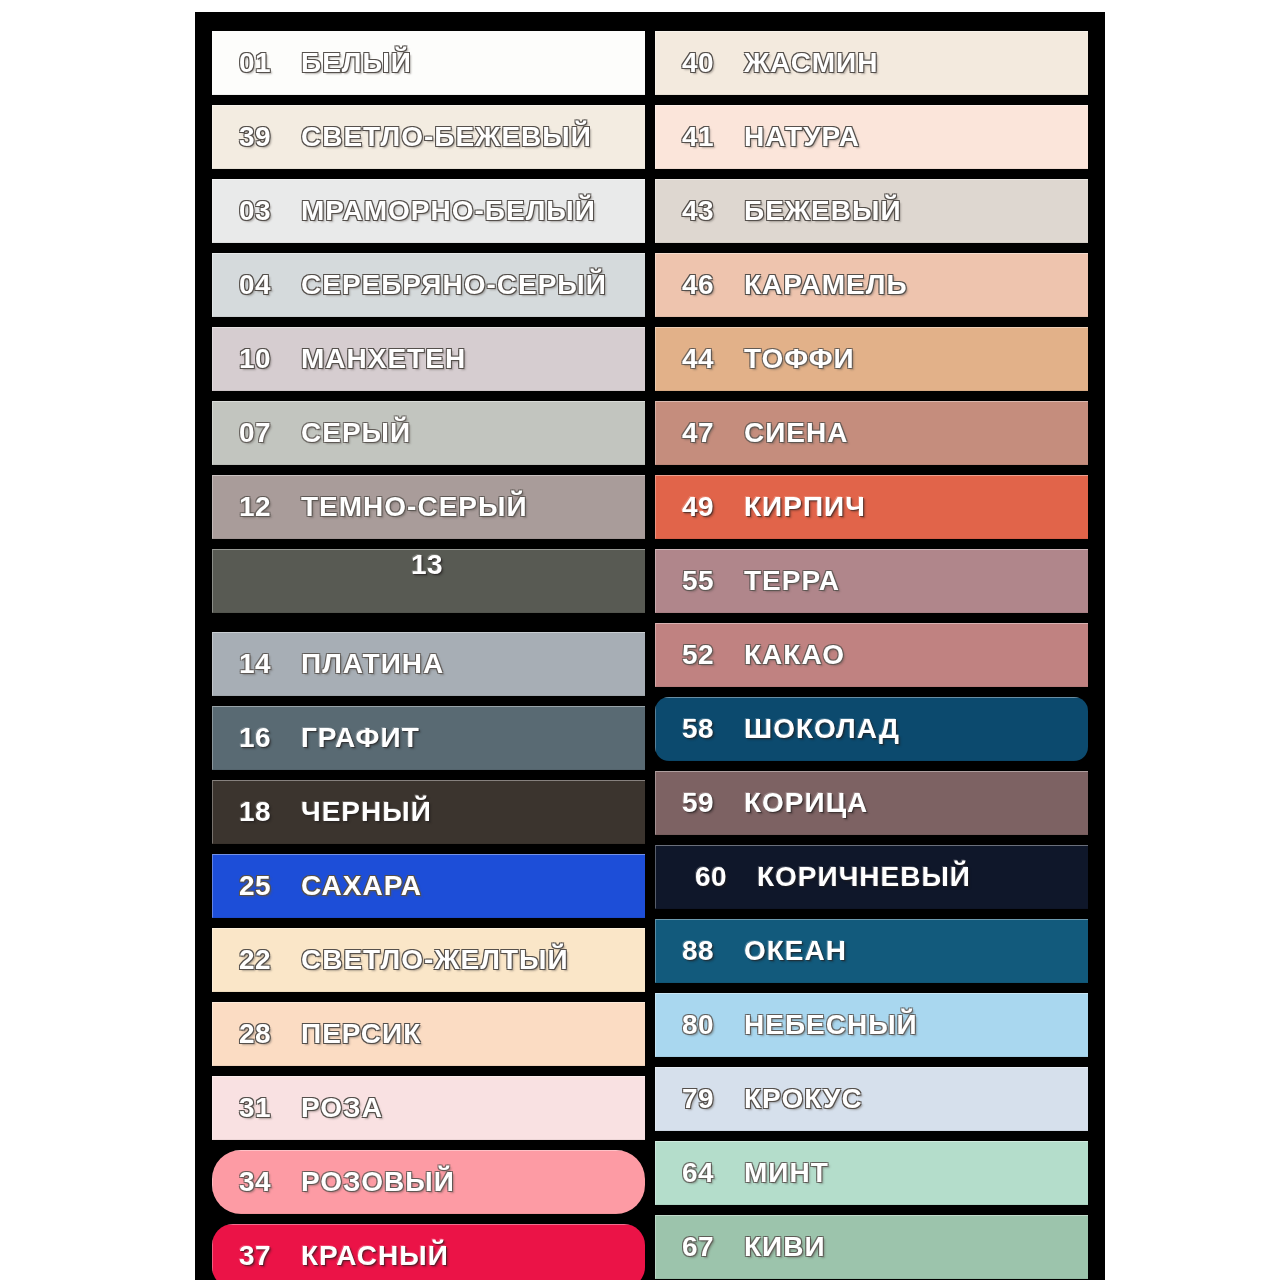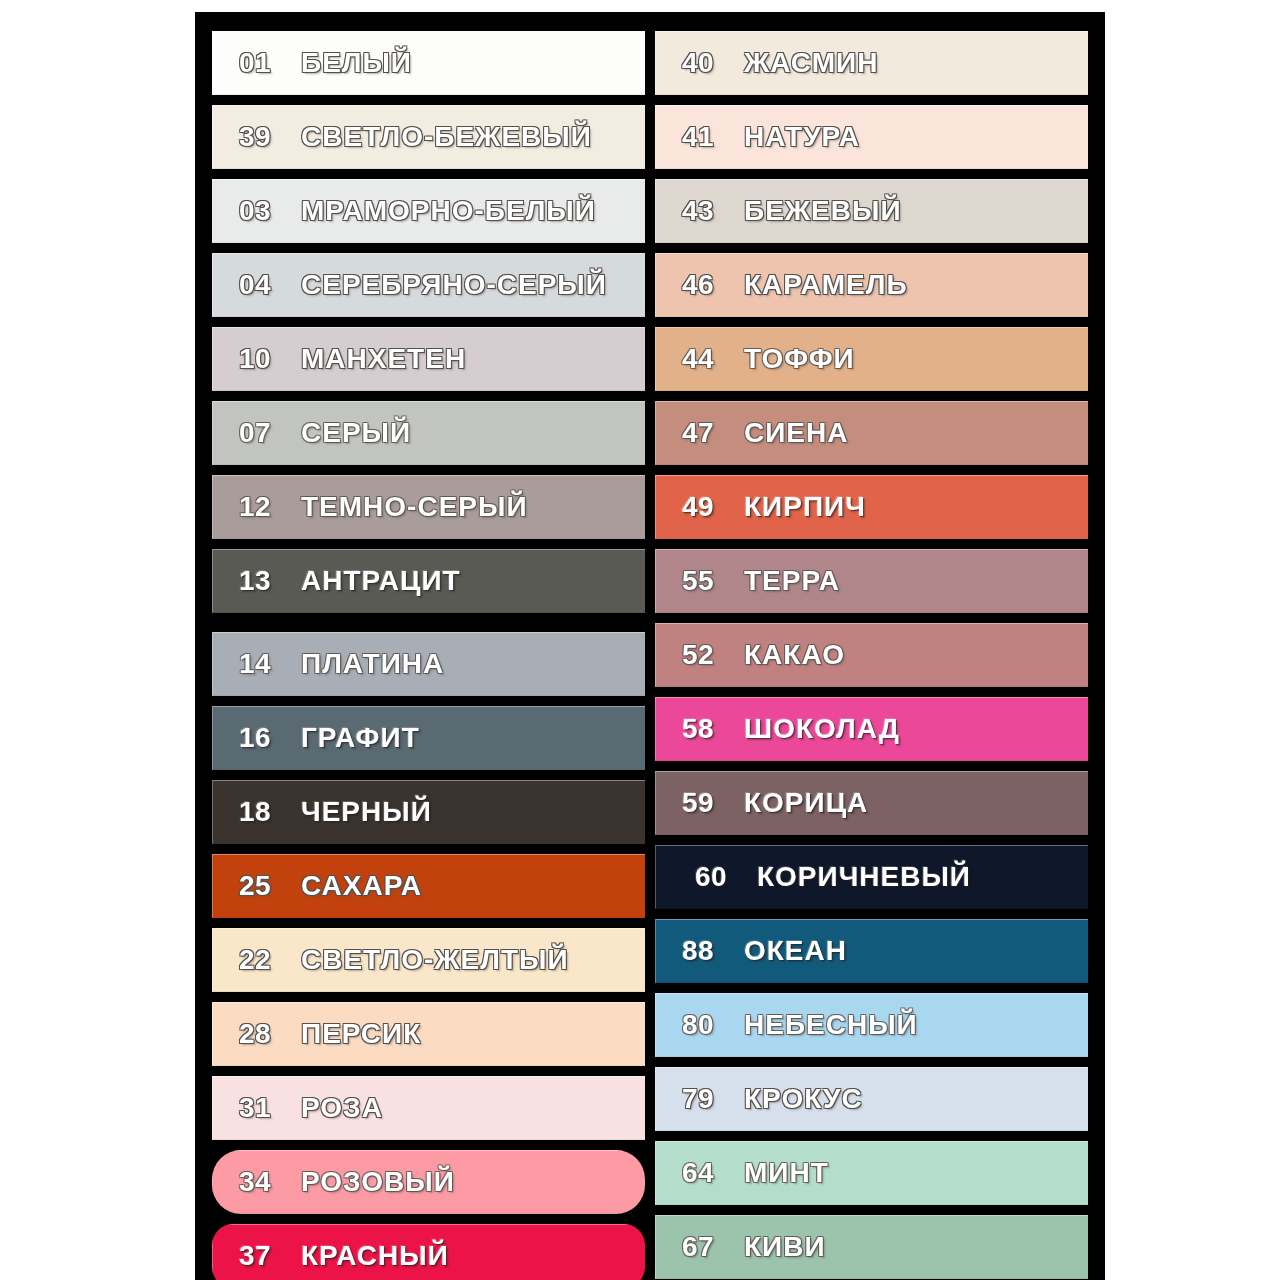--- a/index.html
+++ b/index.html
@@ -128,37 +128,37 @@
           <span class="name">МАНХЕТЕН</span>
         </div>
         <div class="swatch midlight" style="background: rgb(194, 197, 191);">
           <span class="code">07</span>
           <span class="name">СЕРЫЙ</span>
         </div>
         <div class="swatch midlight" style="background: rgb(169, 156, 154);">
           <span class="code">12</span>
           <span class="name">ТЕМНО-СЕРЫЙ</span>
         </div>
-        <div class="swatch" style="background: rgb(88, 90, 83);">
+        <div class="swatch" style="background: rgb(88, 90, 83); flex-direction: column;">
           <span class="code">13</span>
           <span class="name">АНТРАЦИТ</span>
         </div>
         <div class="swatch midlight" style="background: rgb(167, 174, 181); margin-top: 9px;">
           <span class="code">14</span>
           <span class="name">ПЛАТИНА</span>
         </div>
         <div class="swatch" style="background: rgb(89, 106, 115); align-items: center;">
           <span class="code">16</span>
           <span class="name">ГРАФИТ</span>
         </div>
         <div class="swatch" style="background: rgb(59, 52, 46);">
           <span class="code">18</span>
           <span class="name">ЧЕРНЫЙ</span>
         </div>
-        <div class="swatch light" style="background: #c2410c;">
+        <div class="swatch light" style="background: #1d4ed8;">
           <span class="code">25</span>
           <span class="name">САХАРА</span>
         </div>
         <div class="swatch light" style="background: rgb(250, 230, 200);">
           <span class="code">22</span>
           <span class="name">СВЕТЛО-ЖЕЛТЫЙ</span>
         </div>
         <div class="swatch light" style="background: rgb(251, 220, 195);">
           <span class="code">28</span>
           <span class="name">ПЕРСИК</span>
@@ -206,21 +206,21 @@
           <span class="name">КИРПИЧ</span>
         </div>
         <div class="swatch midlight" style="background: rgb(176, 134, 139);">
           <span class="code">55</span>
           <span class="name">ТЕРРА</span>
         </div>
         <div class="swatch midlight" style="background: rgb(192, 130, 129);">
           <span class="code">52</span>
           <span class="name">КАКАО</span>
         </div>
-        <div class="swatch" style="background: #ec4899;">
+        <div class="swatch" style="background: #0c4a6e; border-radius: 14px;">
           <span class="code">58</span>
           <span class="name">ШОКОЛАД</span>
         </div>
         <div class="swatch" style="background: rgb(125, 98, 99);">
           <span class="code">59</span>
           <span class="name">КОРИЦА</span>
         </div>
         <div class="swatch" style="background: #0f172a; padding-left: 40px;">
           <span class="code">60</span>
           <span class="name">КОРИЧНЕВЫЙ</span>

